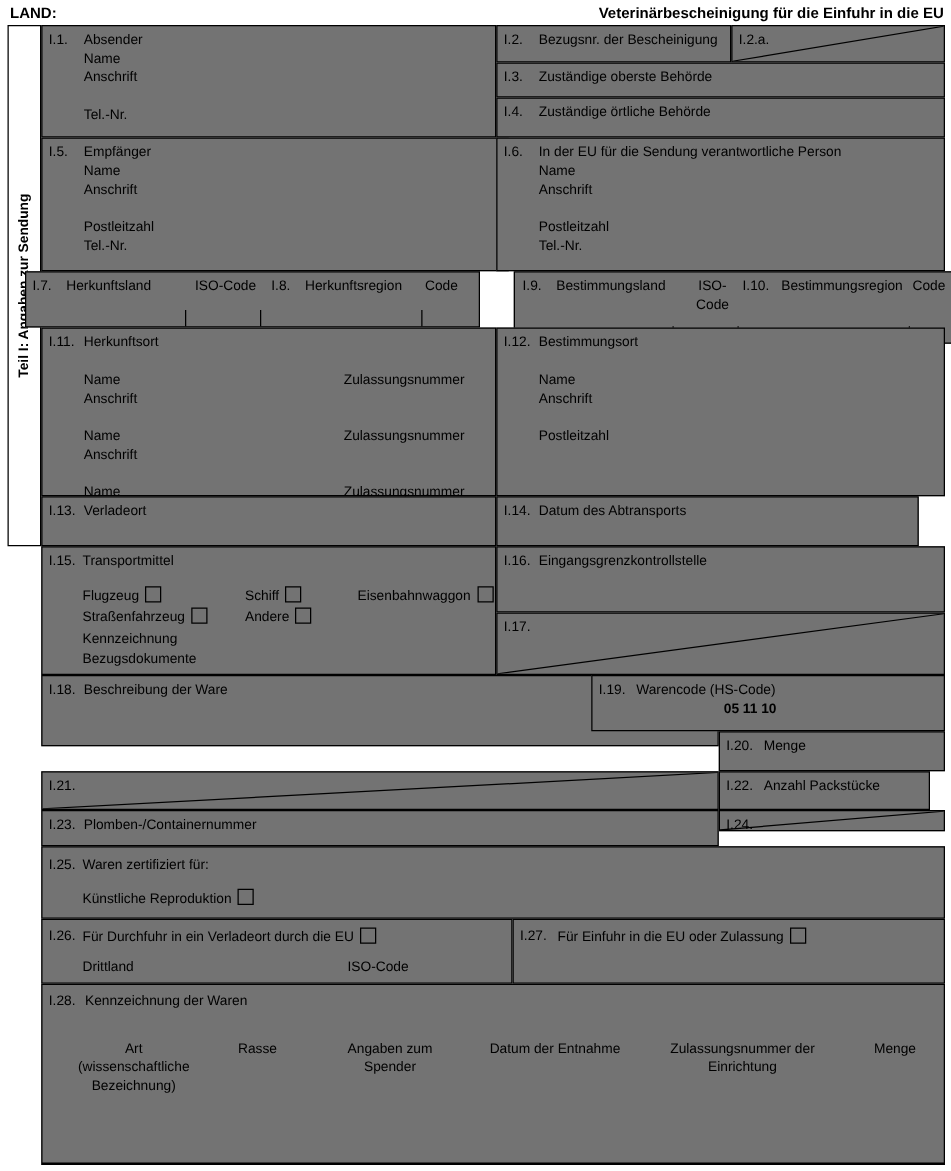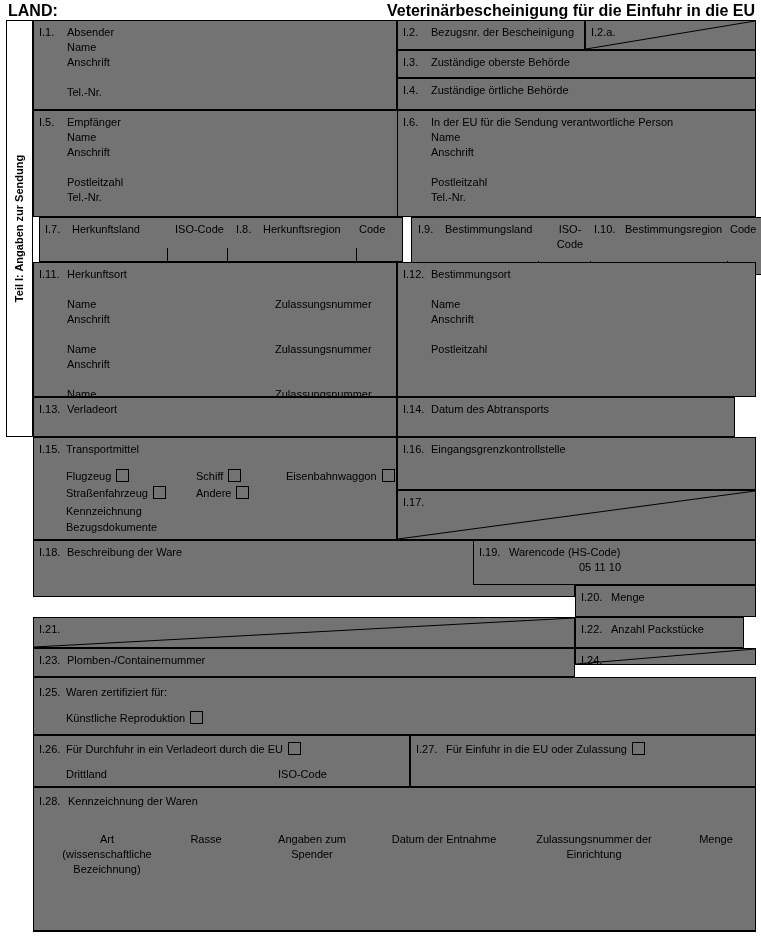--- a/index.html
+++ b/index.html
@@ -1,26 +1,26 @@
 <!DOCTYPE html>
 <html><head>
 <meta charset="utf-8">
 <style>
   html,body{margin:0;padding:0;background:#fff}
   #doc{position:relative;width:761px;height:937px;background:#fff;color:#000;
        font-family:"Liberation Sans",sans-serif;font-size:11px;line-height:15px;overflow:hidden}
-  .hdr{position:absolute;font-weight:bold;font-size:16px}
+  .hdr{position:absolute;font-weight:bold;font-size:12px}
   .cell{position:absolute;border:1px solid #000;box-sizing:border-box;background:#737373;padding:4px 5px}
   .frow{display:flex;align-items:flex-start}
   .num{flex:0 0 28px}
   .stack>div{min-height:15px}
   .gap8{height:8px}
   .gap3{height:3px}
   .abs{position:absolute}
-  .bold{font-weight:normal}
+  .bold{font-weight:bold}
   .pre{white-space:pre-line}
   .ctr{text-align:center}
   .checkbox{display:inline-block;width:11px;height:11px;border:1.5px solid #000;vertical-align:-2px;margin-left:5px}
   .tick{position:absolute;bottom:0;width:1px;height:13px;background:#000}
   .diag{position:absolute;left:0;top:0;width:100%;height:100%}
   .sidebar{position:absolute;left:6px;top:20px;width:27px;height:417px;border:1px solid #000;
            box-sizing:border-box;display:flex;align-items:center;justify-content:center;background:#fff}
   .sidebar span{transform:rotate(-90deg);white-space:nowrap;font-weight:bold;font-size:11px}
 </style>
 </head>
@@ -97,21 +97,21 @@
         <div>In der EU für die Sendung verantwortliche Person</div>
         <div>Name</div>
         <div>Anschrift</div>
         <div class="gap8"></div>
         <div>Postleitzahl</div>
         <div>Tel.-Nr.</div>
       </div>
     </div>
   </div>
 
-  <div class="cell" style="left:39px;top:217px;width:364px;height:45px;padding:0">
+  <div class="cell" style="left:20px;top:217px;width:364px;height:45px;padding:0">
     <span class="abs" style="left:5px;top:4px">I.7.</span>
     <span class="abs" style="left:32px;top:4px">Herkunftsland</span>
     <span class="abs" style="left:135px;top:4px">ISO-Code</span>
     <span class="abs" style="left:196px;top:4px">I.8.</span>
     <span class="abs" style="left:223px;top:4px">Herkunftsregion</span>
     <span class="abs" style="left:319px;top:4px">Code</span>
     <span class="tick" style="left:127px"></span>
     <span class="tick" style="left:187px"></span>
     <span class="tick" style="left:316px"></span>
   </div>

